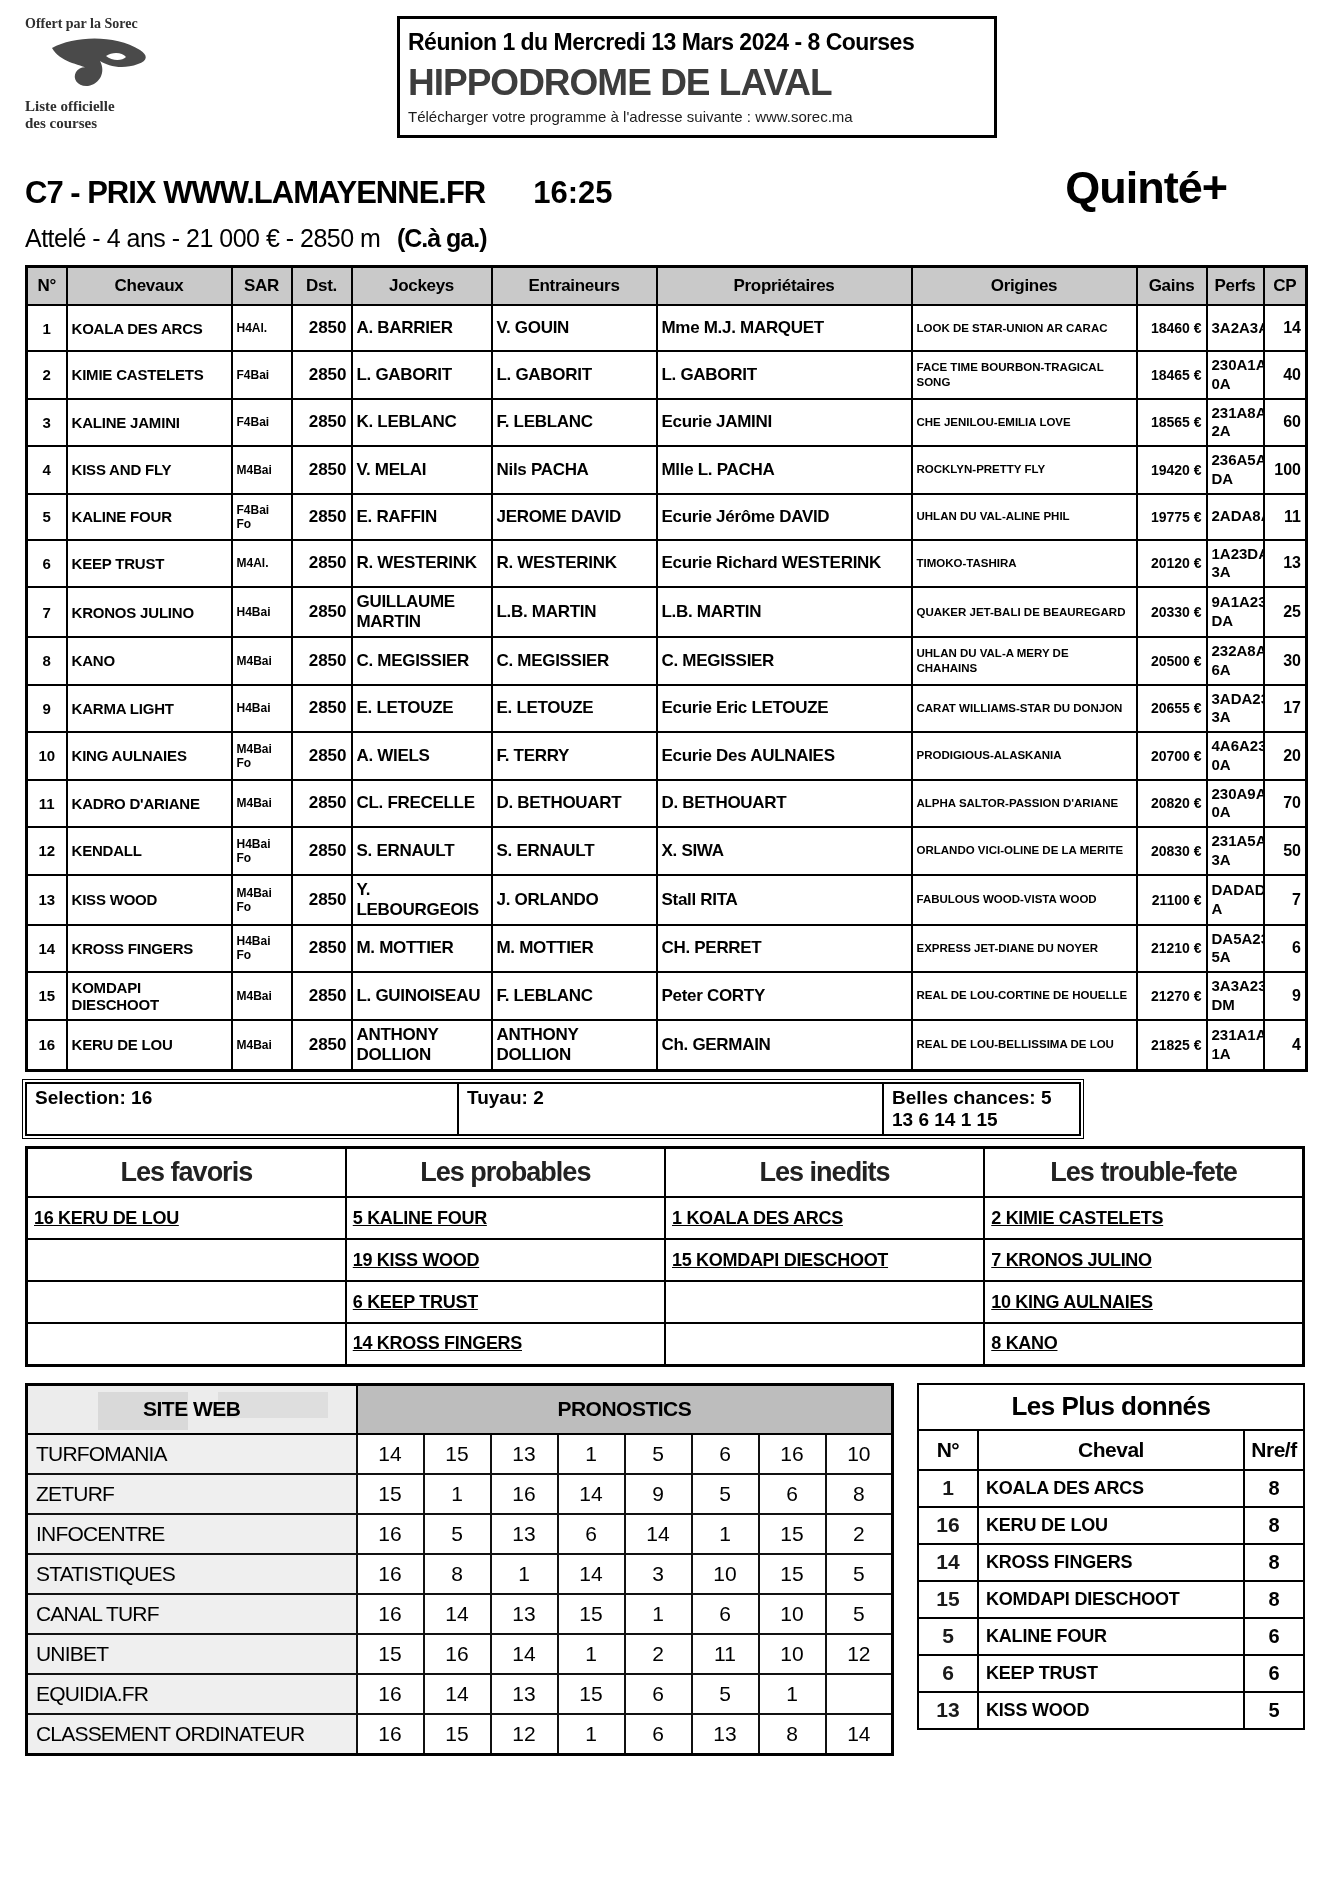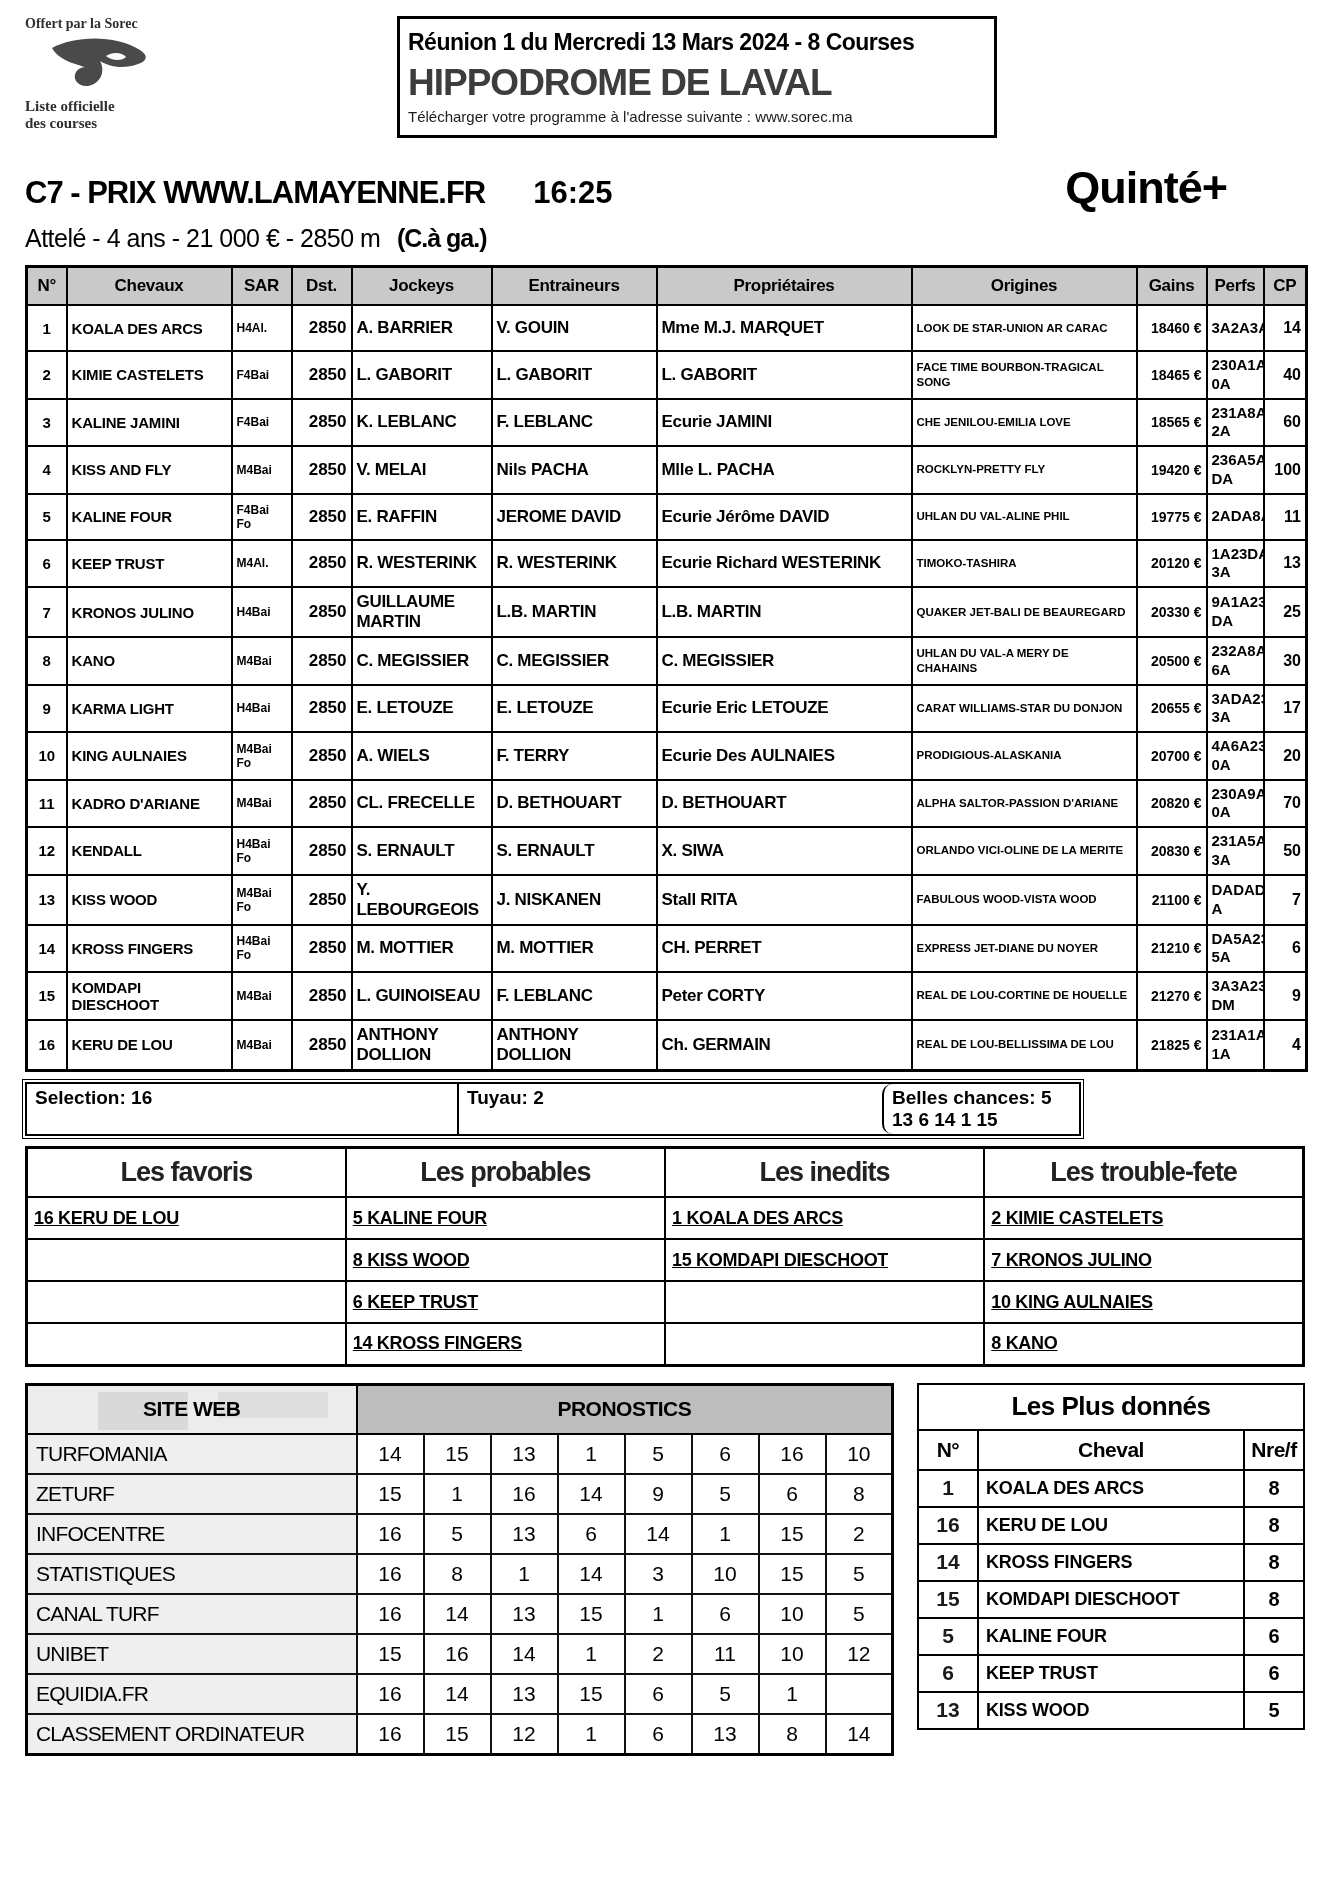--- a/index.html
+++ b/index.html
@@ -51,21 +51,21 @@
   td.c-gains { vertical-align:top; text-align:right; font-weight:bold; font-size:14px; padding-top:8px; padding-right:4px; }
   td.c-perfs { font-weight:bold; font-size:15px; padding-left:3px; line-height:1.25; word-spacing:2px; }
   td.c-cp   { text-align:right; font-weight:bold; font-size:16px; padding-right:4px; }
   table.runners tbody tr { height:46px; }
 
   
   .selbar { display:flex; width:1056px; border:2px solid #000; outline:1px solid #000; outline-offset:2px; margin-top:10px; }
   .selbar > div { font-size:19px; font-weight:bold; padding:3px 8px; }
   .sel-1 { width:430px; }
   .sel-2 { width:425px; border-left:2px solid #000; }
-  .sel-3 { flex:1; border-left:2px solid #000;border-radius:10px; }
+  .sel-3 { flex:1; border-left:2px solid #000; }
 
   
   table.groups { width:1280px; margin-top:10px; border:3px solid #000; table-layout:fixed; }
   table.groups th {
     border:2px solid #000; font-size:27px; font-weight:bold; color:#222;
     padding:8px 2px; text-align:center; letter-spacing:-1px; height:50px;
   }
   table.groups td { border:2px solid #000; font-size:18px; font-weight:bold; padding:2px 2px 2px 6px; height:42px; letter-spacing:-0.3px;text-decoration:underline; }
 
   
@@ -320,21 +320,21 @@
     <td class="c-perfs">231A5A 3A</td>
     <td class="c-cp">50</td>
   </tr>
 
   <tr>
     <td class="c-num">13</td>
     <td class="c-cheval">KISS WOOD</td>
     <td class="c-sar">M4Bai Fo</td>
     <td class="c-dst">2850</td>
     <td class="c-jockey">Y. LEBOURGEOIS</td>
-    <td class="c-entr">J. NISKANEN</td>
+    <td class="c-entr">J. ORLANDO</td>
     <td class="c-prop">Stall RITA</td>
     <td class="c-orig">FABULOUS WOOD-VISTA WOOD</td>
     <td class="c-gains">21100 €</td>
     <td class="c-perfs">DADAD A</td>
     <td class="c-cp">7</td>
   </tr>
 
   <tr>
     <td class="c-num">14</td>
     <td class="c-cheval">KROSS FINGERS</td>
@@ -397,21 +397,21 @@
     <tbody>
   <tr>
     <td>16 KERU DE LOU</td>
     <td>5 KALINE FOUR</td>
     <td>1 KOALA DES ARCS</td>
     <td>2 KIMIE CASTELETS</td>
   </tr>
 
   <tr>
     <td></td>
-    <td>8 KISS WOOD</td>
+    <td>19 KISS WOOD</td>
     <td>15 KOMDAPI DIESCHOOT</td>
     <td>7 KRONOS JULINO</td>
   </tr>
 
   <tr>
     <td></td>
     <td>6 KEEP TRUST</td>
     <td></td>
     <td>10 KING AULNAIES</td>
   </tr>

